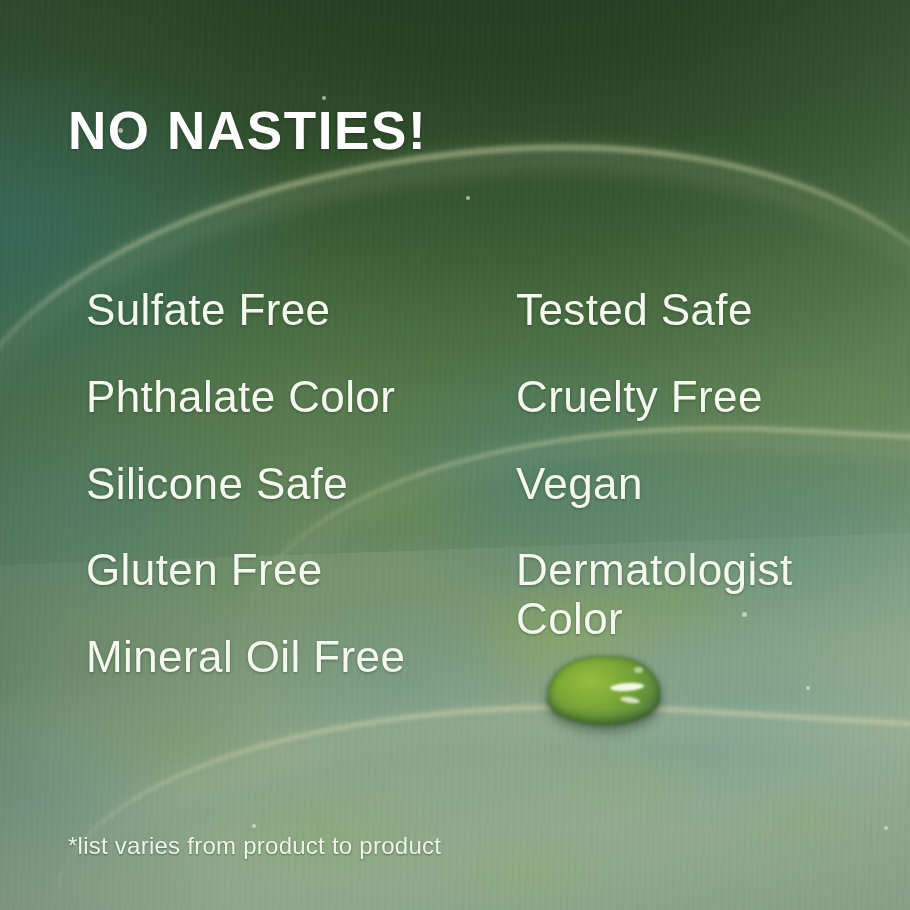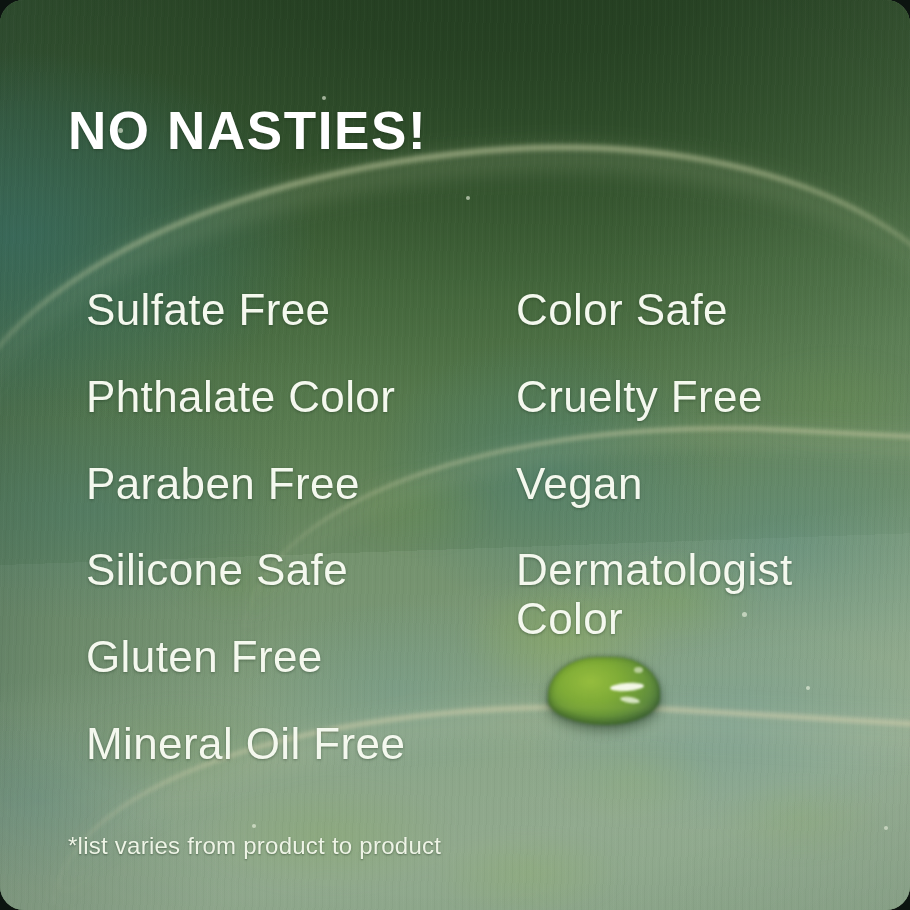--- a/index.html
+++ b/index.html
@@ -10,21 +10,20 @@
   body {
     font-family: "Liberation Sans", sans-serif;
   }
 
   #poster {
     position: relative;
     width: 910px;
     height: 910px;
     overflow: hidden;
     background: #3f5c3c;
-    border-radius: 24px;
   }
 
   
   .bg-layer {
     position: absolute;
     inset: 0;
     pointer-events: none;
   }
 
   
@@ -386,28 +385,27 @@
 
   <div class="content">
 
     <h1 class="title">NO NASTIES!</h1>
 
     <div class="columns">
 
       <div class="col col-left">
         <p class="claim">Sulfate Free</p>
         <p class="claim">Phthalate Color</p>
-        <p class="claim">Paraben Free</p>
         <p class="claim">Silicone Safe</p>
         <p class="claim">Gluten Free</p>
         <p class="claim">Mineral Oil Free</p>
       </div>
 
       <div class="col col-right">
-        <p class="claim">Color Safe</p>
+        <p class="claim">Tested Safe</p>
         <p class="claim">Cruelty Free</p>
         <p class="claim">Vegan</p>
         <p class="claim">Dermatologist
 Color</p>
       </div>
 
     </div>
 
     <p class="footnote">*list varies from product to product</p>
 

